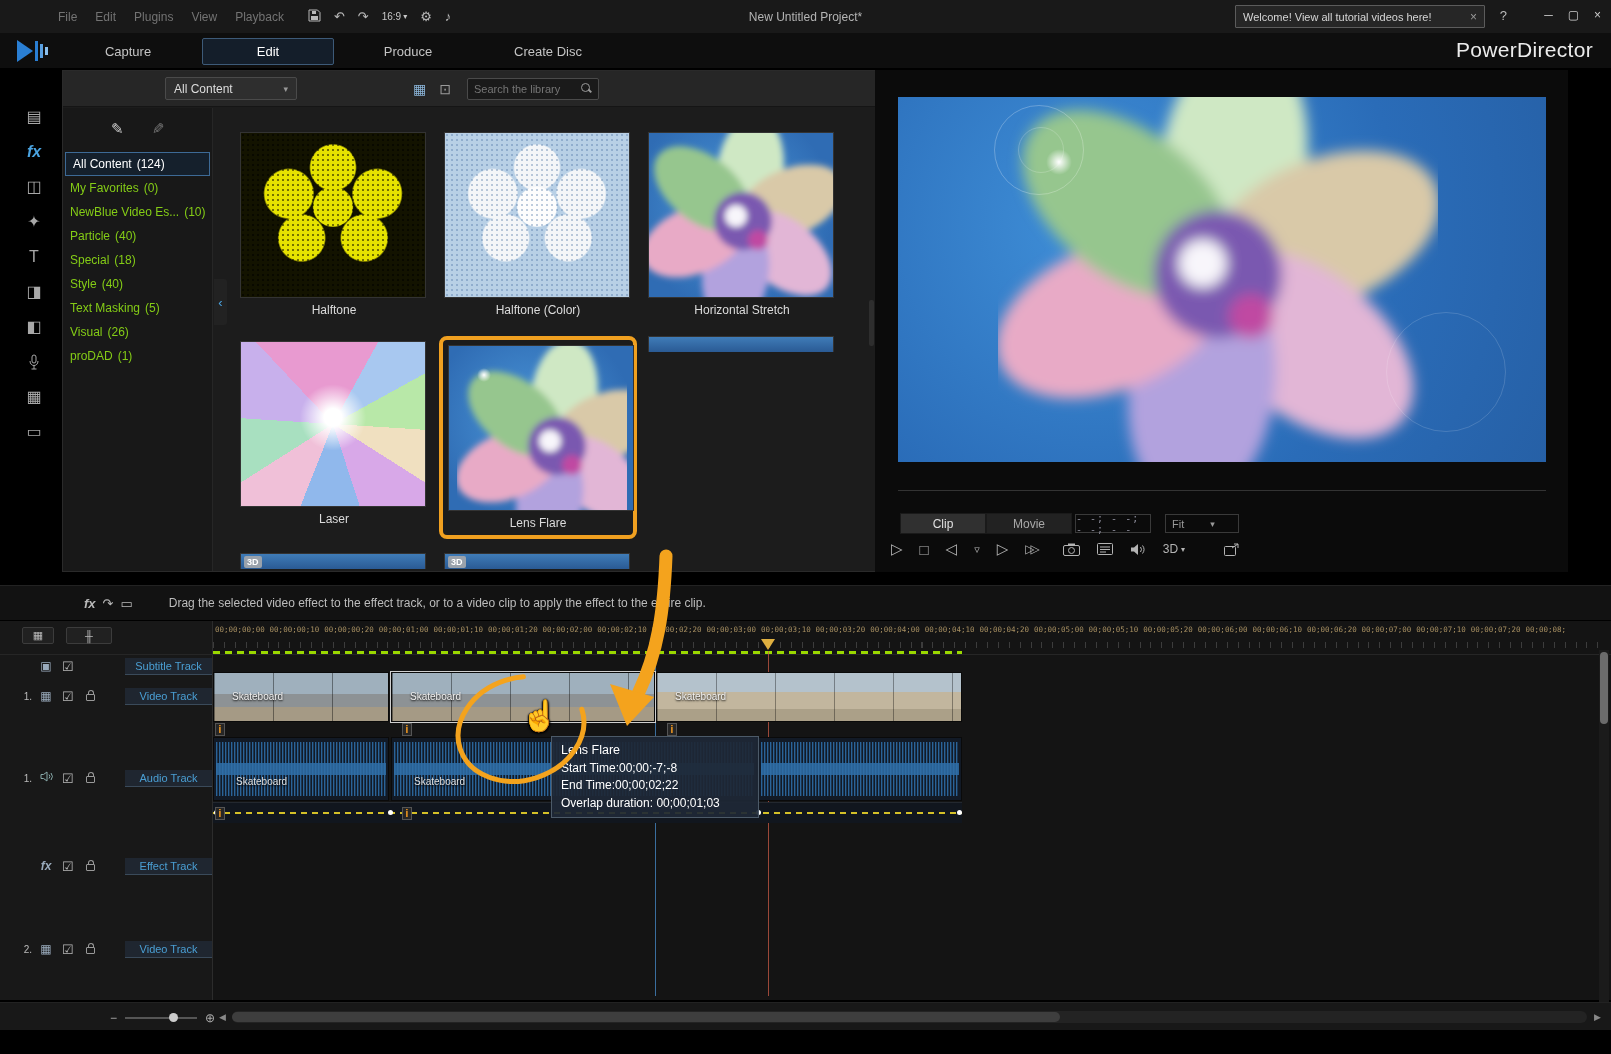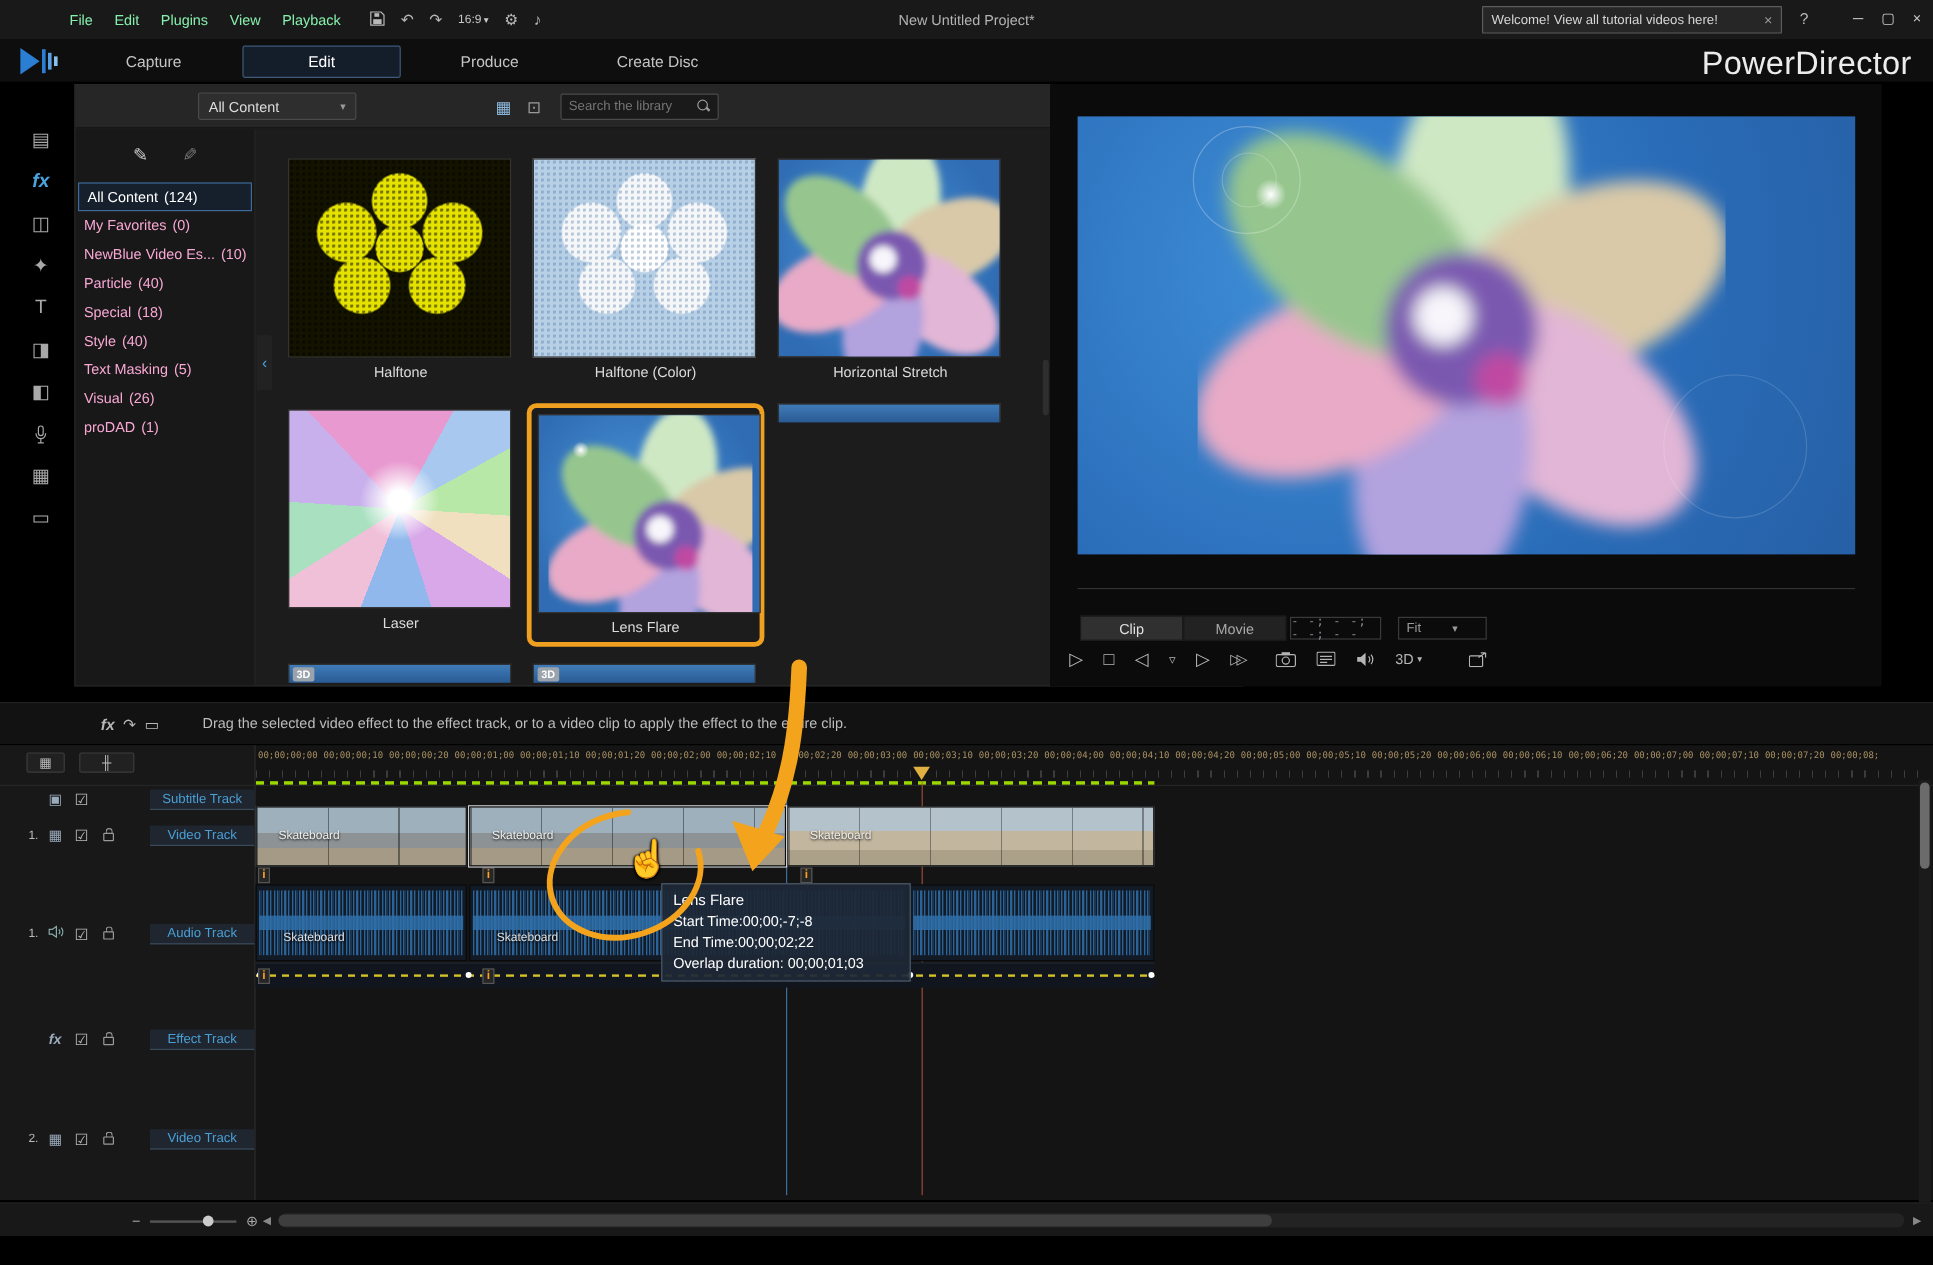--- a/index.html
+++ b/index.html
@@ -2,57 +2,57 @@
 <html><head>
 <meta charset="utf-8">
 <style>
 *{margin:0;padding:0;box-sizing:border-box}
 html,body{background:#000}
 body{font-family:"Liberation Sans",sans-serif;color:#ccc}
 #app{position:relative;width:1611px;height:1054px;background:#000;overflow:hidden}
 
 
 .menubar{position:absolute;left:0;top:0;width:100%;height:33px;background:#191919;display:flex;align-items:center}
-.menus{display:flex;gap:18px;margin-left:58px;font-size:12px;color:#86efac}
+.menus{display:flex;gap:18px;margin-left:58px;font-size:12px;color:#737373}
 .mb-icons{display:flex;gap:13px;margin-left:24px;align-items:center;color:#b8b8b8;font-size:13px}
 .aspect{font-size:10px;color:#c8c8c8;display:flex;align-items:center;gap:2px}
 .project-title{position:absolute;left:50%;transform:translateX(-50%);font-size:12px;color:#b4b4b4}
 .notif{position:absolute;right:126px;top:5px;width:250px;height:23px;background:#262626;border:1px solid #5c5c5c;display:flex;align-items:center;font-size:11px;color:#d6d6d6;padding:0 7px;border-radius:1px}
 .notif-x{margin-left:auto;color:#9a9a9a;font-size:12px}
 .help-q{position:absolute;right:104px;top:8px;font-size:13px;color:#bbb}
 .win-ctrls{position:absolute;right:10px;top:8px;display:flex;gap:15px;font-size:12px;color:#ccc}
 
 
 .tabbar{position:absolute;top:33px;left:0;width:100%;height:35px;background:#0e0e0e}
 .logo{position:absolute;left:13px;top:37px;width:40px;height:28px}
 .tabs{position:absolute;left:62px;top:38px;display:flex;gap:8px}
 .tab{width:132px;text-align:center;font-size:13px;color:#c4c4c4;padding:5px 0;border:1px solid transparent}
 .tab.active{border:1px solid #3d5a78;background:#141e2a;color:#fff;border-radius:2px}
-.brand{position:absolute;right:18px;top:38px;font-size:27px;color:#ececec;letter-spacing:.3px}
+.brand{position:absolute;right:18px;top:38px;font-size:21px;color:#ececec;letter-spacing:.3px}
 
 
 .rail{position:absolute;left:12px;top:108px;width:44px;display:flex;flex-direction:column;gap:18px;align-items:center;font-size:16px;color:#a8a8a8}
 .rail .ric{height:17px;display:flex;align-items:center;justify-content:center}
 .rail .fx-active{color:#4aa3e0;font-style:italic;font-weight:bold}
 
 
 .library{position:absolute;left:62px;top:70px;width:974px;height:502px;background:#1c1c1c;border:1px solid #2a2a2a}
 .lib-header{height:36px;background:#262626;display:flex;align-items:center;border-bottom:1px solid #151515}
 .dropdown{margin-left:102px;width:132px;height:23px;background:#2e2e2e;border:1px solid #4a4a4a;font-size:12px;color:#ddd;display:flex;align-items:center;padding:0 8px;border-radius:2px}
 .dd-arrow{margin-left:auto;font-size:9px;color:#999}
 .view-icons{margin-left:116px;display:flex;gap:13px;color:#8ab4d8;font-size:14px}
 .searchbox{margin-left:16px;width:132px;height:22px;background:#1a1a1a;border:1px solid #4a4a4a;border-radius:2px;display:flex;align-items:center;padding:0 6px}
 .searchbox input{flex:1;background:transparent;border:none;outline:none;color:#bbb;font-size:11px;width:100px;font-family:"Liberation Sans",sans-serif}
 .search-glyph{width:11px;height:11px;position:relative;flex:none}
 .search-glyph::before{content:"";position:absolute;left:0;top:0;width:7px;height:7px;border:1.5px solid #999;border-radius:50%}
 .search-glyph::after{content:"";position:absolute;left:7px;top:7px;width:4px;height:1.5px;background:#999;transform:rotate(45deg)}
 .cats{position:absolute;left:0;top:37px;width:150px;bottom:0;background:#181818;border-right:1px solid #262626}
 .cat-tools{display:flex;gap:28px;justify-content:center;padding:12px 0 14px;font-size:15px;color:#ccc}
 .cat-tools .t2{color:#777;transform:scaleX(-1);display:inline-block}
-.cat-item{height:24px;display:flex;align-items:center;padding:0 7px;font-size:12px;color:#f9a8d4;gap:5px;white-space:nowrap}
+.cat-item{height:24px;display:flex;align-items:center;padding:0 7px;font-size:12px;color:#84cc16;gap:5px;white-space:nowrap}
 .cat-item.selected{border:1px solid #3d6a96;background:#15202c;color:#fff;margin:0 2px}
 .collapse{position:absolute;left:151px;top:208px;width:13px;height:46px;background:#222;color:#4aa3e0;font-size:13px;display:flex;align-items:center;justify-content:center;border-radius:0 3px 3px 0}
 .fx-grid{position:absolute;left:172px;top:56px;display:grid;grid-template-columns:repeat(3,198px);column-gap:6px;row-gap:14px}
 .fx-cell{padding:5px;position:relative}
 .fx-cell.selected{border:4px solid #f0a020;border-radius:8px;padding:5px}
 .fx-thumb{width:186px;height:166px;border:1px solid #333;position:relative;overflow:hidden}
 .fx-label{text-align:center;font-size:12px;color:#dcdcdc;padding-top:5px}
 .th-halftone{background-color:#131300;background-image:
  radial-gradient(circle at 50% 45%,#e6e200 0 15%,transparent 16%),
  radial-gradient(circle at 50% 21%,#e6e200 0 14%,transparent 15%),

